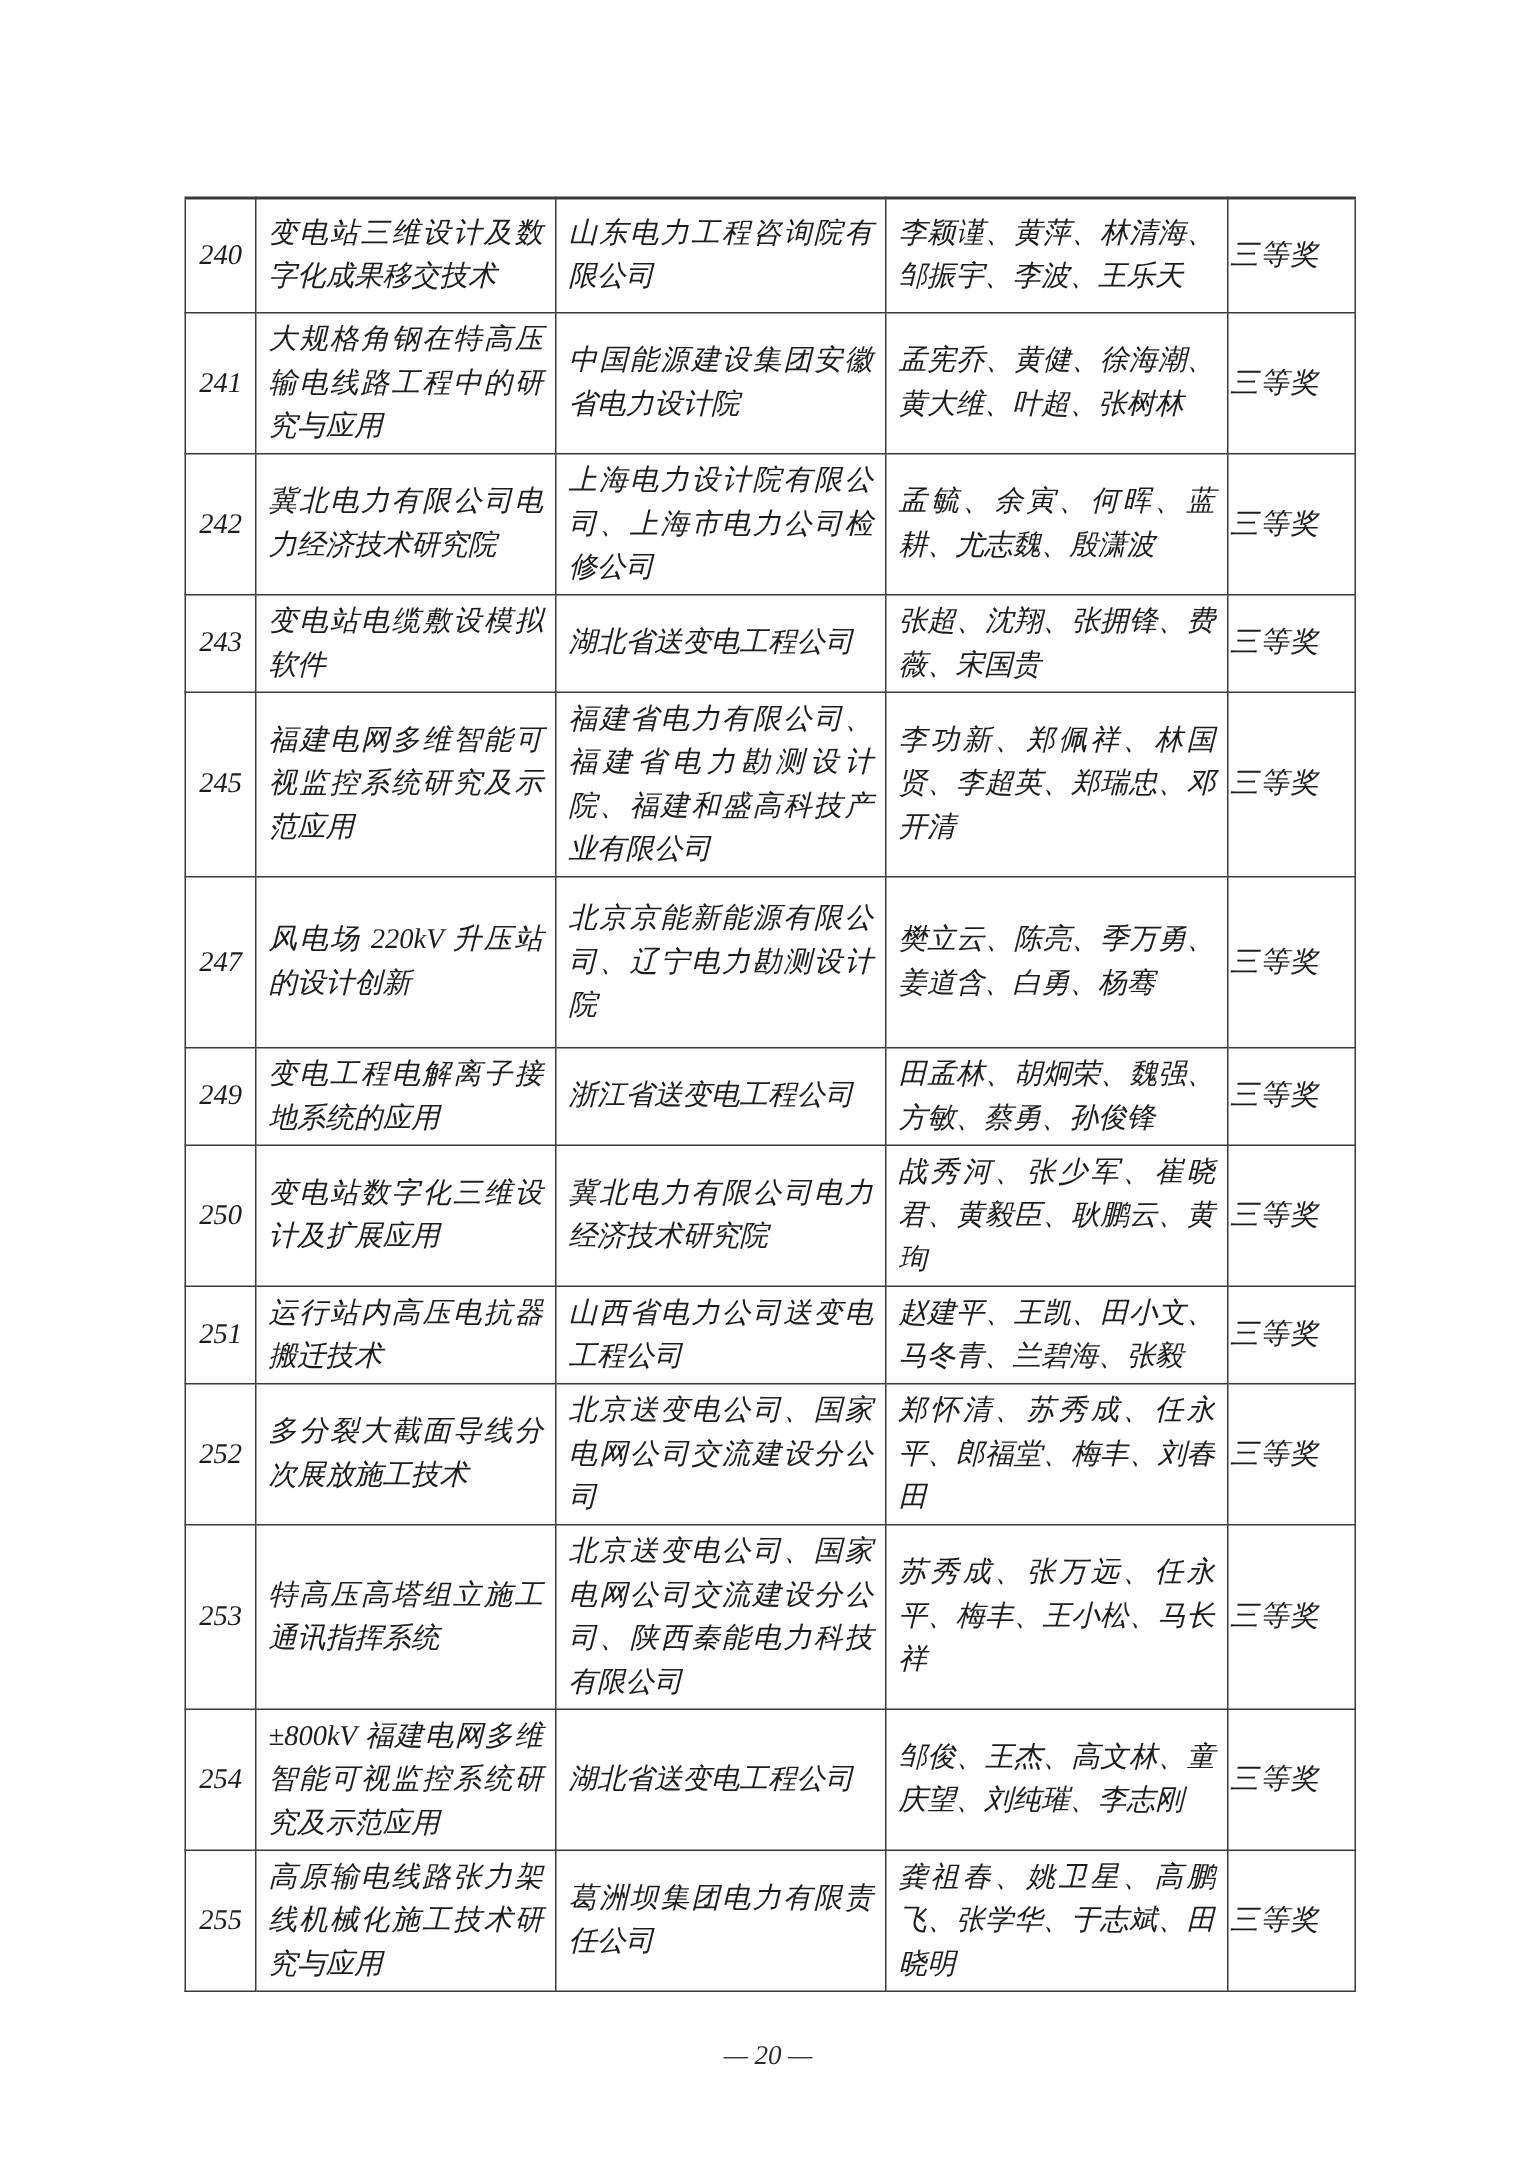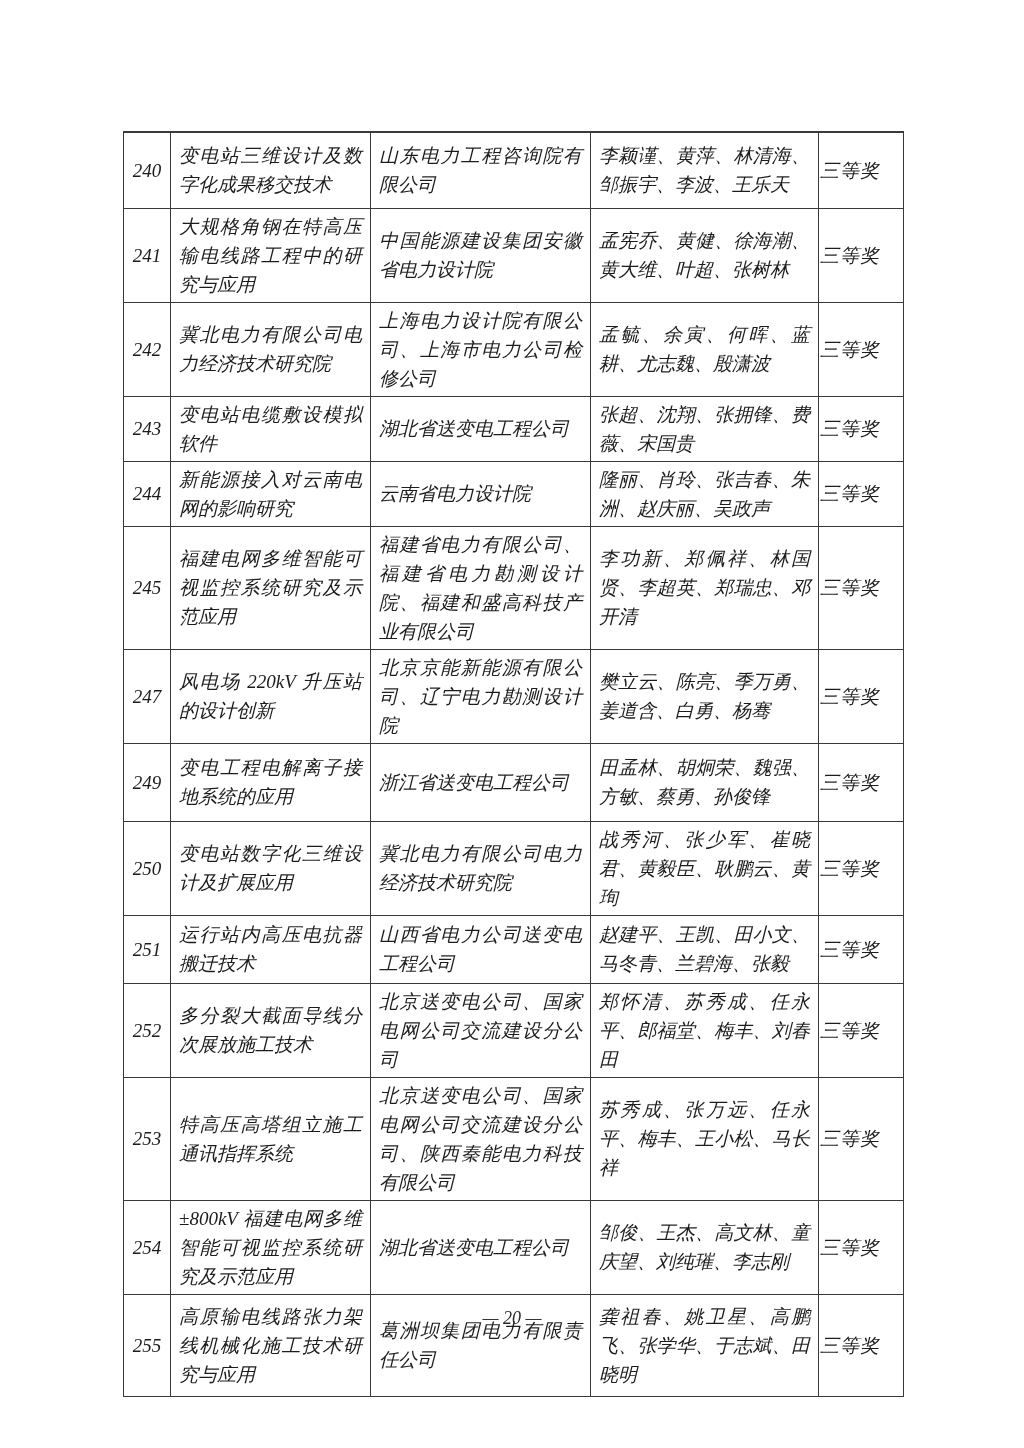--- a/index.html
+++ b/index.html
@@ -60,21 +60,21 @@
   table.awards tr:nth-child(10) { height: 68px; }
   table.awards tr:nth-child(11) { height: 57px; }
   table.awards tr:nth-child(12) { height: 57px; margin-top: 22px; }
   table.awards tr:nth-child(13) { height: 56px; }
   table.awards tr:nth-child(14) { height: 102px; }
   table.awards tr:nth-child(15) { height: 78px; }
   table.awards tr:nth-child(16) { height: 79px; }
   .page-footer {
     position: absolute;
     left: 0;
-    top: 1308px;
+    top: 1360px;
     width: 100%;
     text-align: center;
     font-size: 18px;
     color: #2b2b2b;
   }
 </style>
 </head>
 <body>
 
 <div class="page">
@@ -107,27 +107,20 @@
     <td class="c-title">冀北电力有限公司电力经济技术研究院</td>
     <td class="c-org">上海电力设计院有限公司、上海市电力公司检修公司</td>
     <td class="c-people">孟毓、余寅、何晖、蓝耕、尤志魏、殷潇波</td>
     <td class="c-award">三等奖</td>
   </tr>
         <tr>
     <td class="c-no">243</td>
     <td class="c-title">变电站电缆敷设模拟软件</td>
     <td class="c-org">湖北省送变电工程公司</td>
     <td class="c-people">张超、沈翔、张拥锋、费薇、宋国贵</td>
-    <td class="c-award">三等奖</td>
-  </tr>
-        <tr>
-    <td class="c-no">244</td>
-    <td class="c-title">新能源接入对云南电网的影响研究</td>
-    <td class="c-org">云南省电力设计院</td>
-    <td class="c-people">隆丽、肖玲、张吉春、朱洲、赵庆丽、吴政声</td>
     <td class="c-award">三等奖</td>
   </tr>
         <tr>
     <td class="c-no">245</td>
     <td class="c-title">福建电网多维智能可视监控系统研究及示范应用</td>
     <td class="c-org">福建省电力有限公司、福建省电力勘测设计院、福建和盛高科技产业有限公司</td>
     <td class="c-people">李功新、郑佩祥、林国贤、李超英、郑瑞忠、邓开清</td>
     <td class="c-award">三等奖</td>
   </tr>
         <tr>

